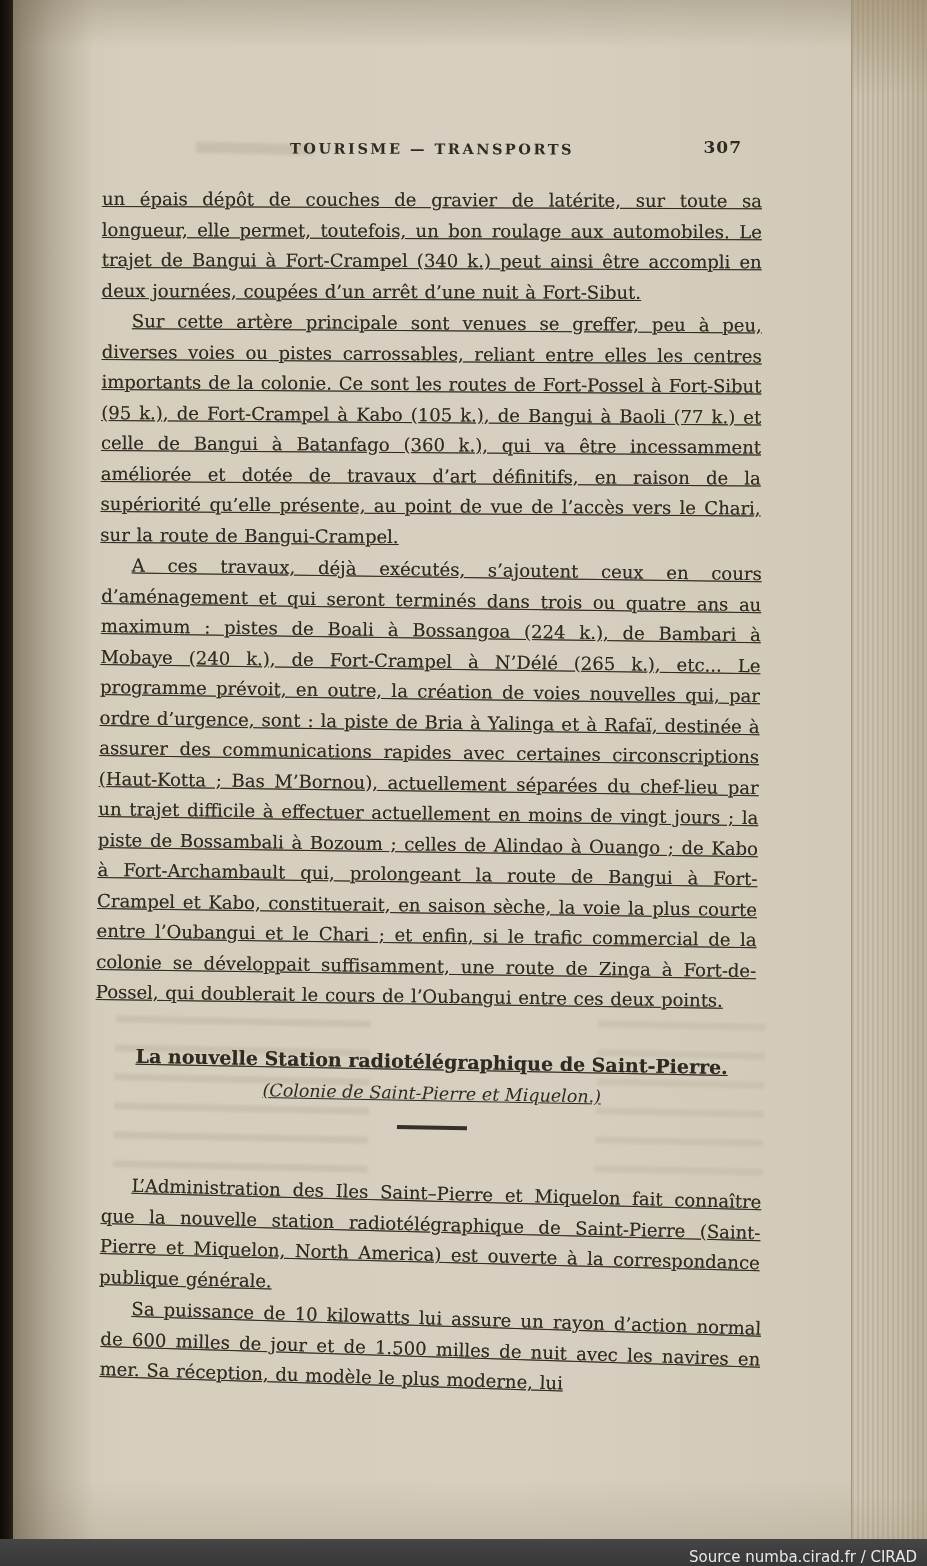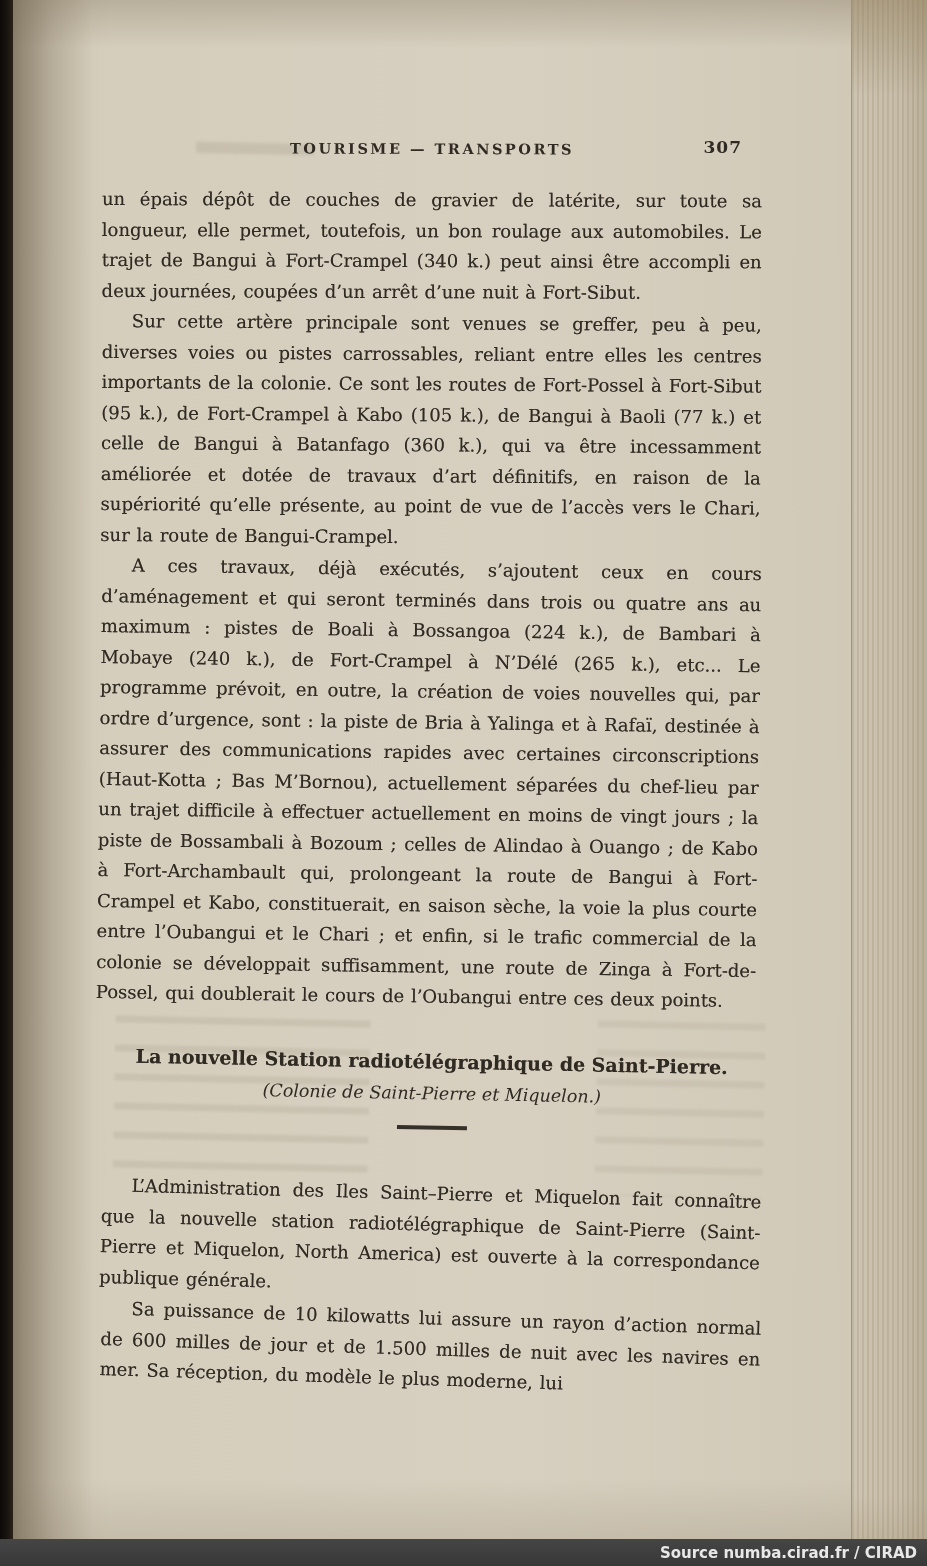--- a/index.html
+++ b/index.html
@@ -31,21 +31,21 @@
   .fore-edge::after{content:"";position:absolute;bottom:0;left:0;right:0;height:70px;
     background:linear-gradient(0deg,rgba(143,124,90,.28),rgba(143,124,90,0));}
   
   .bleed{position:absolute;z-index:1;opacity:.5;filter:blur(1.3px);
     background:repeating-linear-gradient(180deg,rgba(106,97,80,.22) 0 7px,rgba(0,0,0,0) 7px 29px);
     transform:rotate(1.2deg);}
   .bleed.b1{left:114px;top:1018px;width:255px;height:168px;}
   .bleed.b2{left:596px;top:1022px;width:168px;height:175px;opacity:.4;}
   .bleed.b3{left:196px;top:143px;width:118px;height:11px;background:rgba(106,97,80,.28);filter:blur(1.6px);}
   
-  .page-content{position:absolute;left:102px;top:140px;width:660px;z-index:2;color:#2f2a22;}
+  .page-content{position:absolute;left:102px;top:140px;width:660px;z-index:2;color:#2f2a22;text-decoration:underline;}
   .page-header{position:relative;height:24px;margin-bottom:20px;}
   .running-title{position:absolute;left:50%;transform:translateX(-50%) rotate(.2deg);
     font-weight:bold;font-size:14.5px;letter-spacing:2.5px;white-space:nowrap;}
   .page-number{position:absolute;right:20px;top:-3px;font-weight:bold;font-size:17px;letter-spacing:1px;}
   .para{font-size:18px;line-height:30.5px;text-align:justify;margin:0;
     text-indent:30px;word-spacing:1px;text-shadow:0 0 .4px rgba(47,42,34,.55);}
   .para.first{text-indent:0;}
   .r1{transform:rotate(.2deg);transform-origin:top left;}
   .r2{transform:rotate(.4deg);transform-origin:top left;}
   .r3{transform:rotate(.8deg);transform-origin:top left;}
@@ -54,24 +54,24 @@
   .r6{transform:rotate(1.8deg);transform-origin:top left;}
   .section-head{margin-top:36px;text-align:center;font-weight:bold;font-size:19px;
     text-shadow:0 0 .4px rgba(47,42,34,.55);}
   .section-sub{margin-top:11px;text-align:center;font-style:italic;font-size:17.5px;}
   .rule{width:70px;height:3.5px;background:#35302a;margin:28px auto 0;border:0;}
   .section-paras{margin-top:42px;}
   .section-paras .para + .para{margin-top:1px;}
   
   .source-bar{position:absolute;left:0;right:0;bottom:0;height:27px;z-index:5;
     background:linear-gradient(180deg,#454545,#383838);
-    display:flex;align-items:center;justify-content:flex-end;
+    display:flex;align-items:flex-end;justify-content:flex-end;
     padding-right:10px;box-sizing:border-box;
     font-family:"DejaVu Sans","Liberation Sans",sans-serif;
-    font-size:15px;color:#e8e8e8;font-weight:bold;}
+    font-size:15px;color:#e8e8e8;}
 </style>
 </head>
 <body>
 
 <div class="scan">
 
   <div class="spine-shadow"></div>
   <div class="top-shade"></div>
   <div class="bottom-shade"></div>
 

